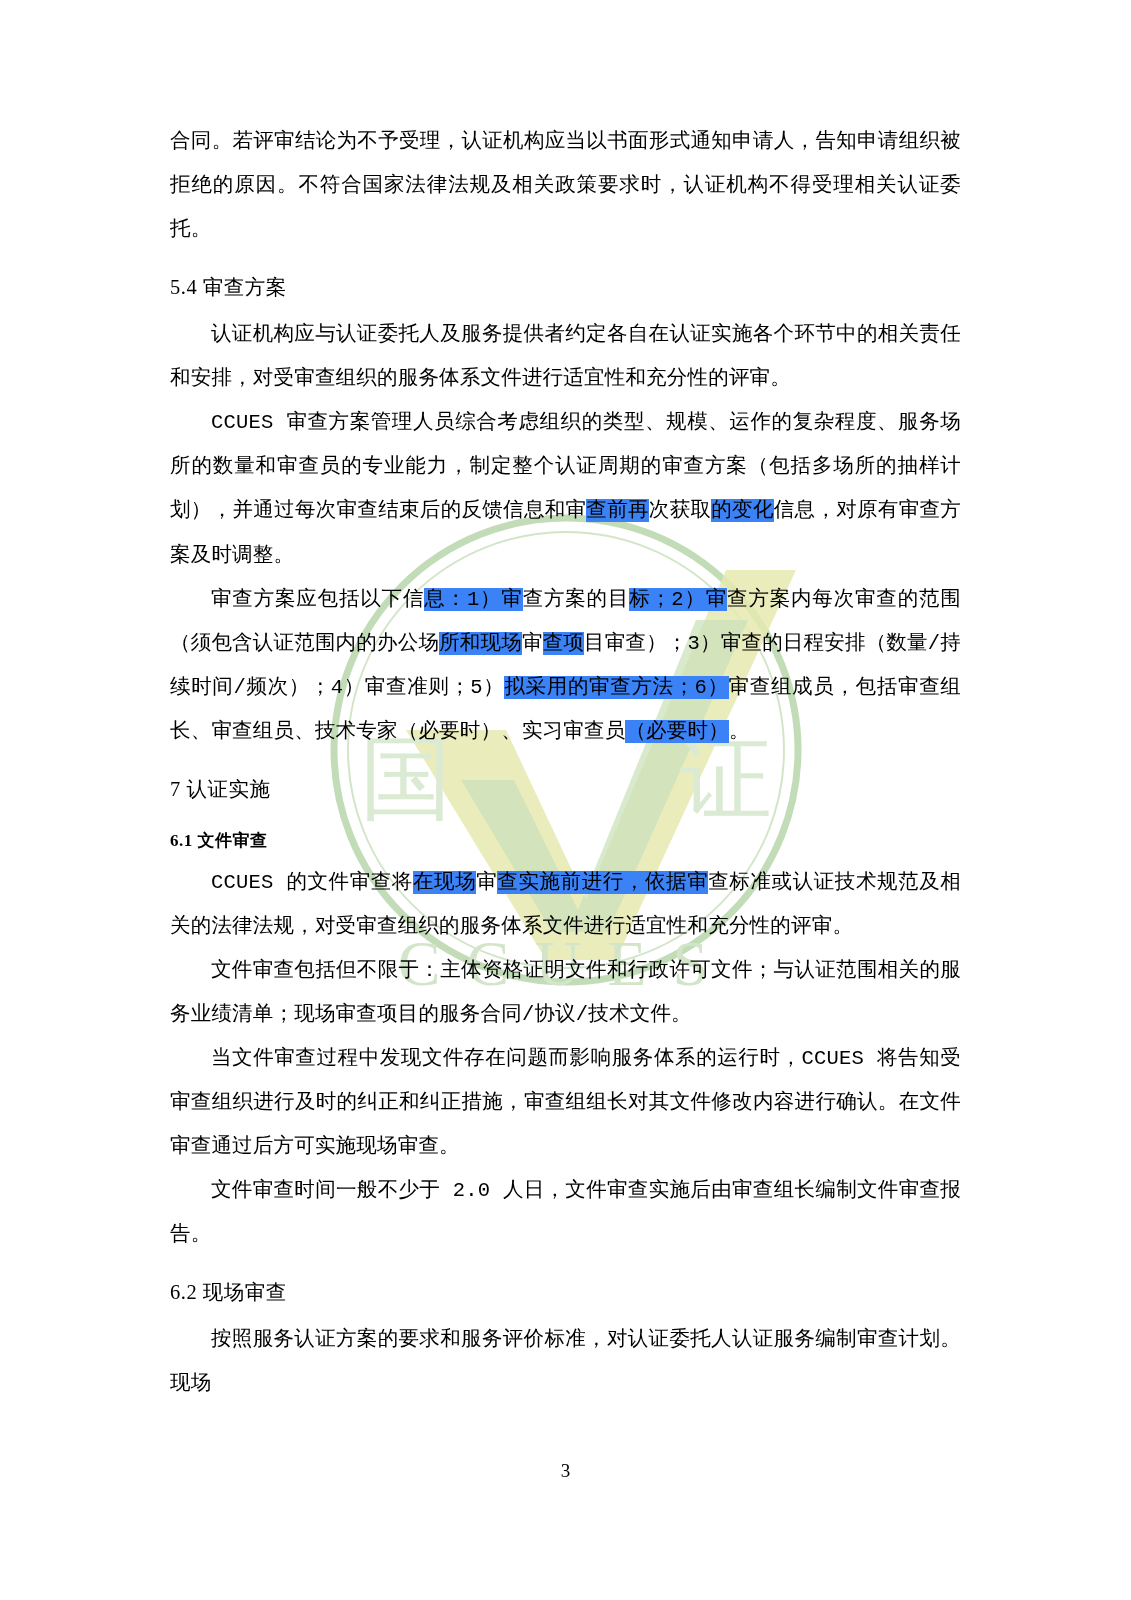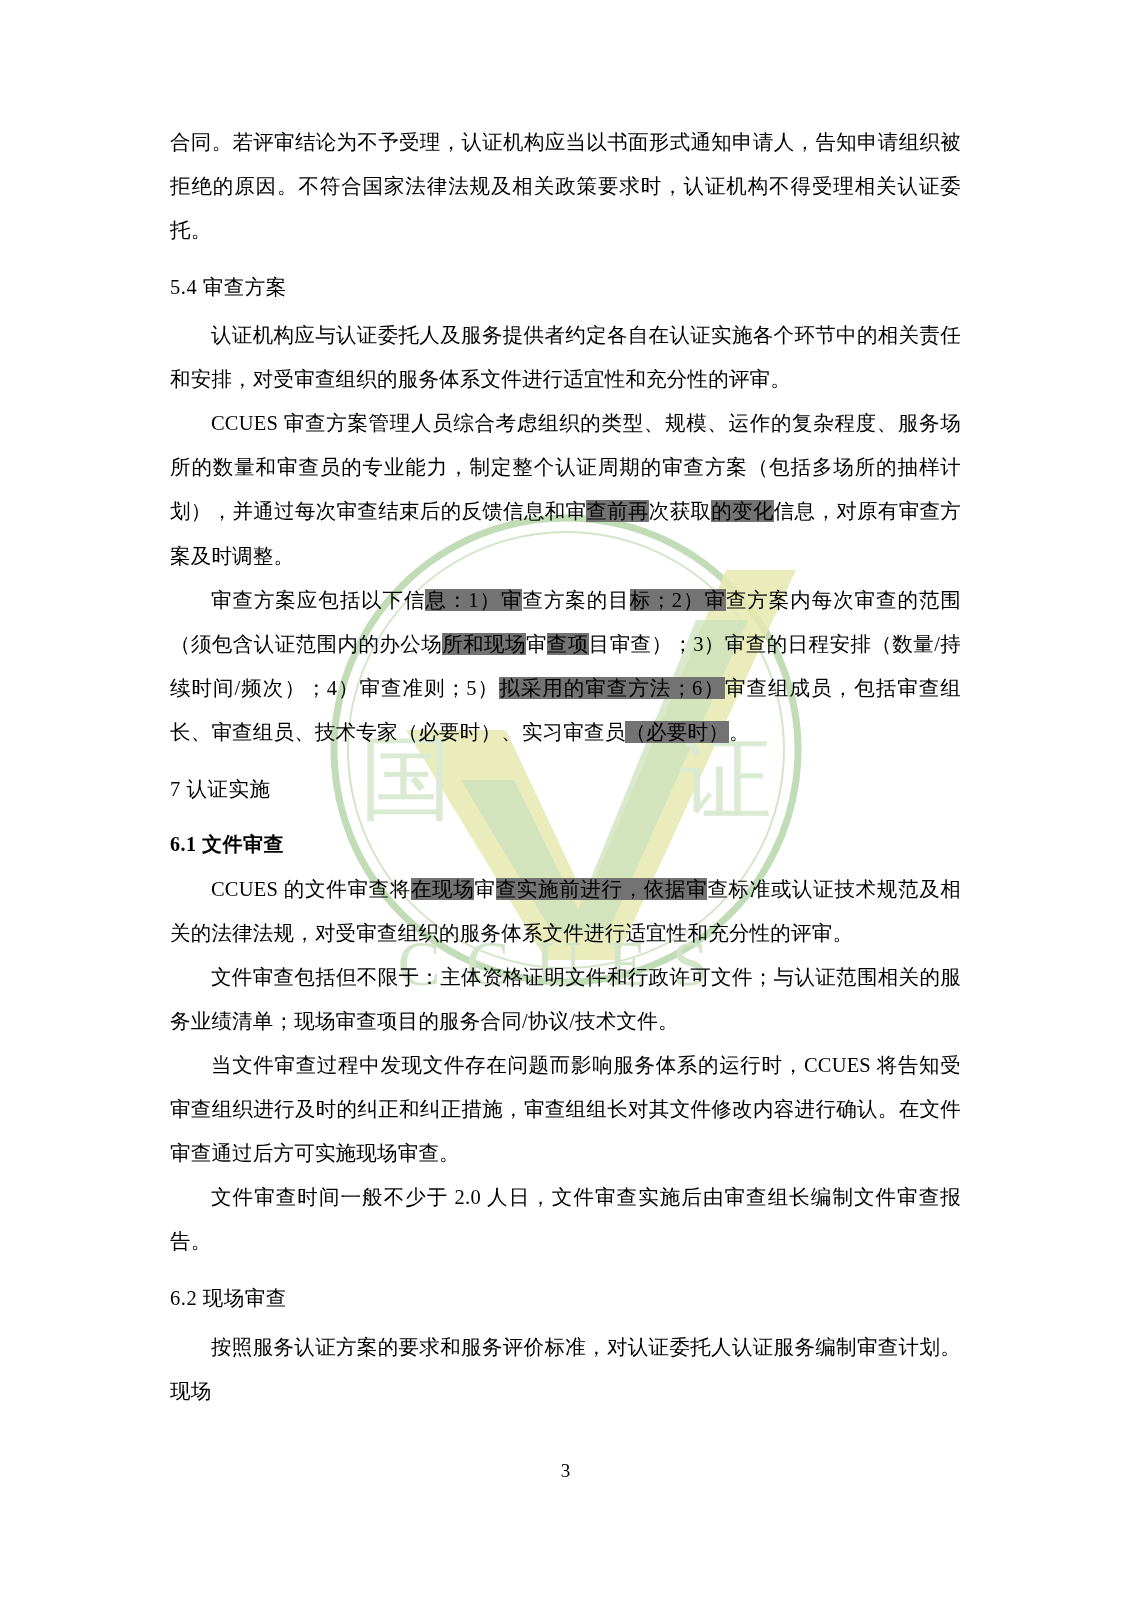--- a/index.html
+++ b/index.html
@@ -38,40 +38,41 @@
     position: relative;
     z-index: 2;
   }
   p {
     margin: 0 0 0 0;
     font-size: 20.5px;
     line-height: 2.15;
     text-align: justify;
     text-justify: inter-ideograph;
     letter-spacing: 0.2px;
+    font-family: Liberation Mono, monospace;
   }
   p.indent {
     text-indent: 2em;
   }
   h2.heading {
     font-size: 20.5px;
     font-weight: normal;
     margin: 14px 0 4px 0;
     line-height: 2.1;
     letter-spacing: 0.5px;
   }
   h3.heading {
-    font-size: 20px;
+    font-size: 17px;
     font-weight: bold;
     margin: 12px 0 2px 0;
     line-height: 2.1;
     letter-spacing: 0.5px;
   }
   .hl {
-    background: #737373;
+    background: #3b82f6;
   }
   .pagenum {
     position: absolute;
     left: 0;
     right: 0;
     bottom: 118px;
     text-align: center;
     font-size: 19px;
     z-index: 2;
   }

